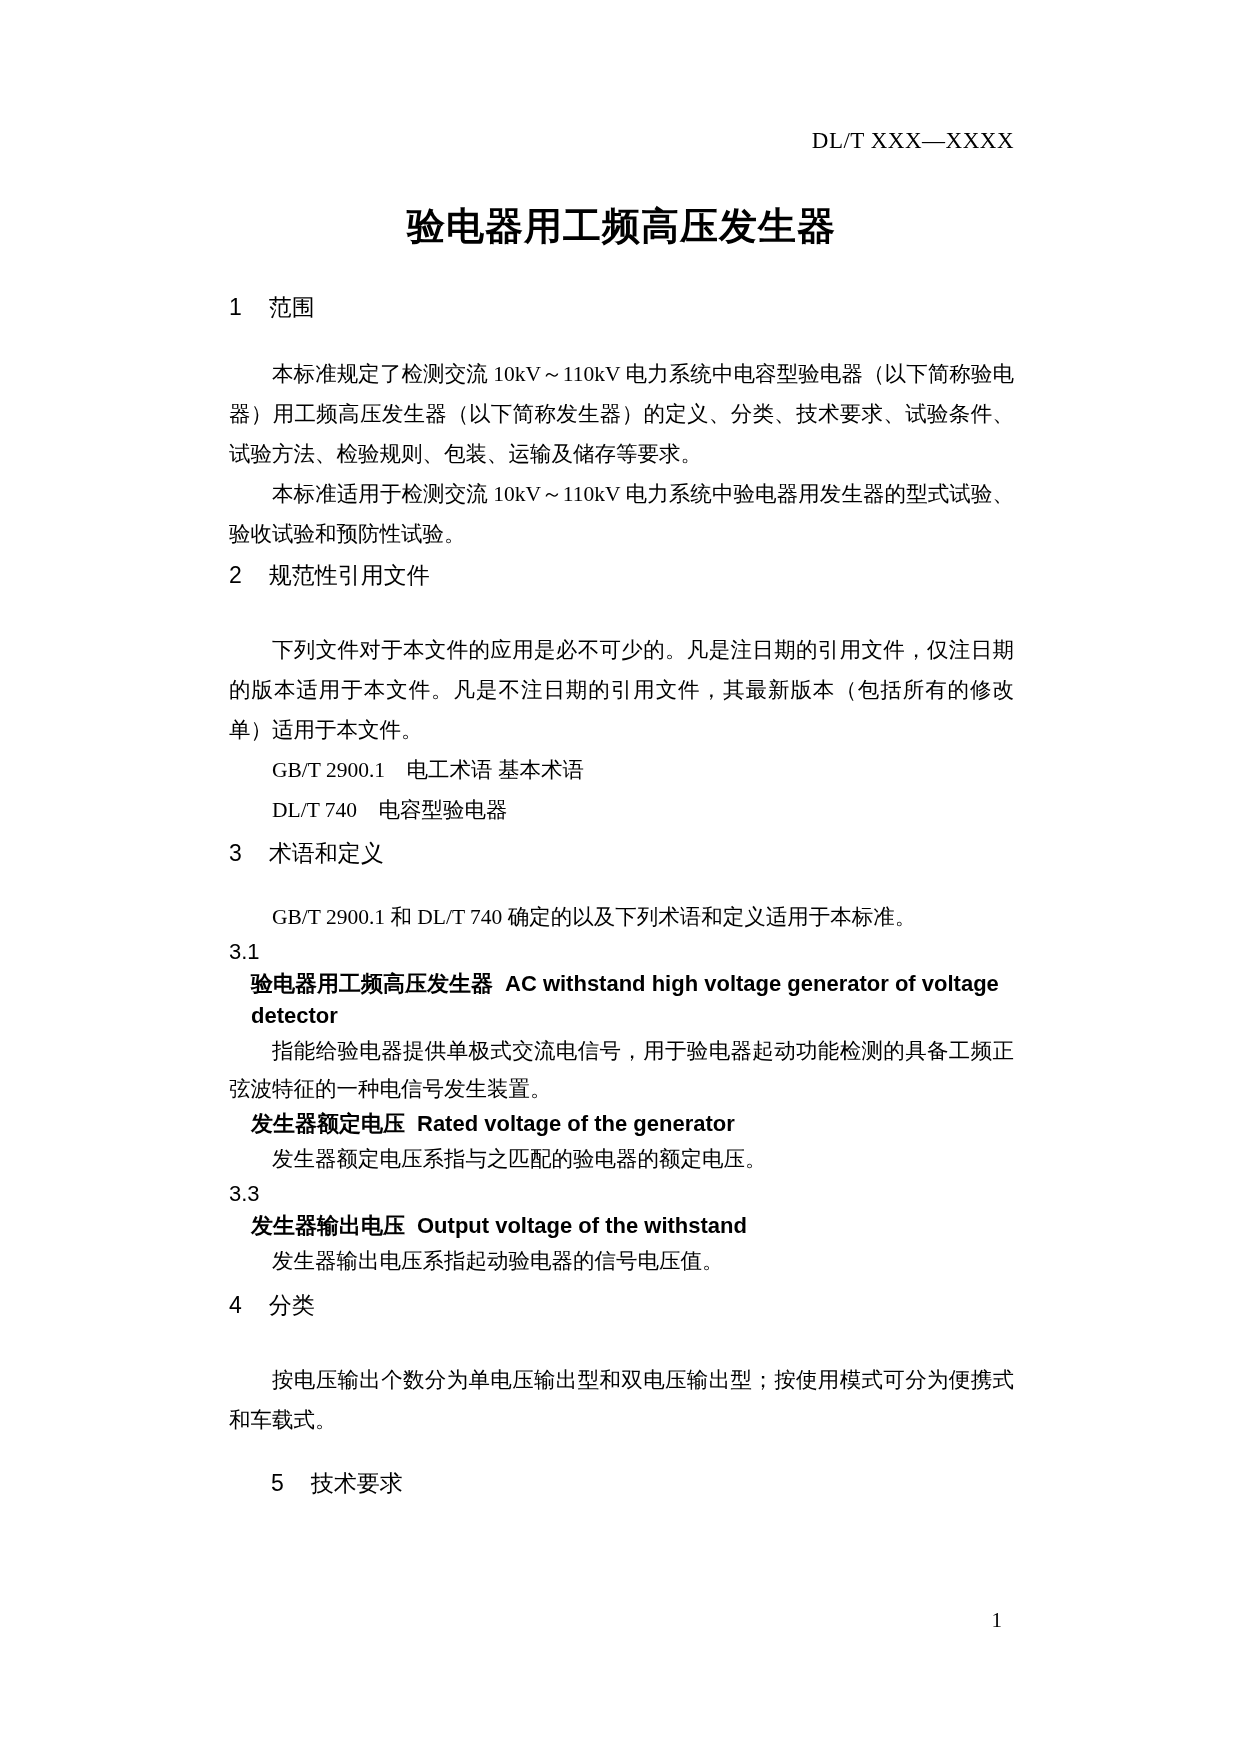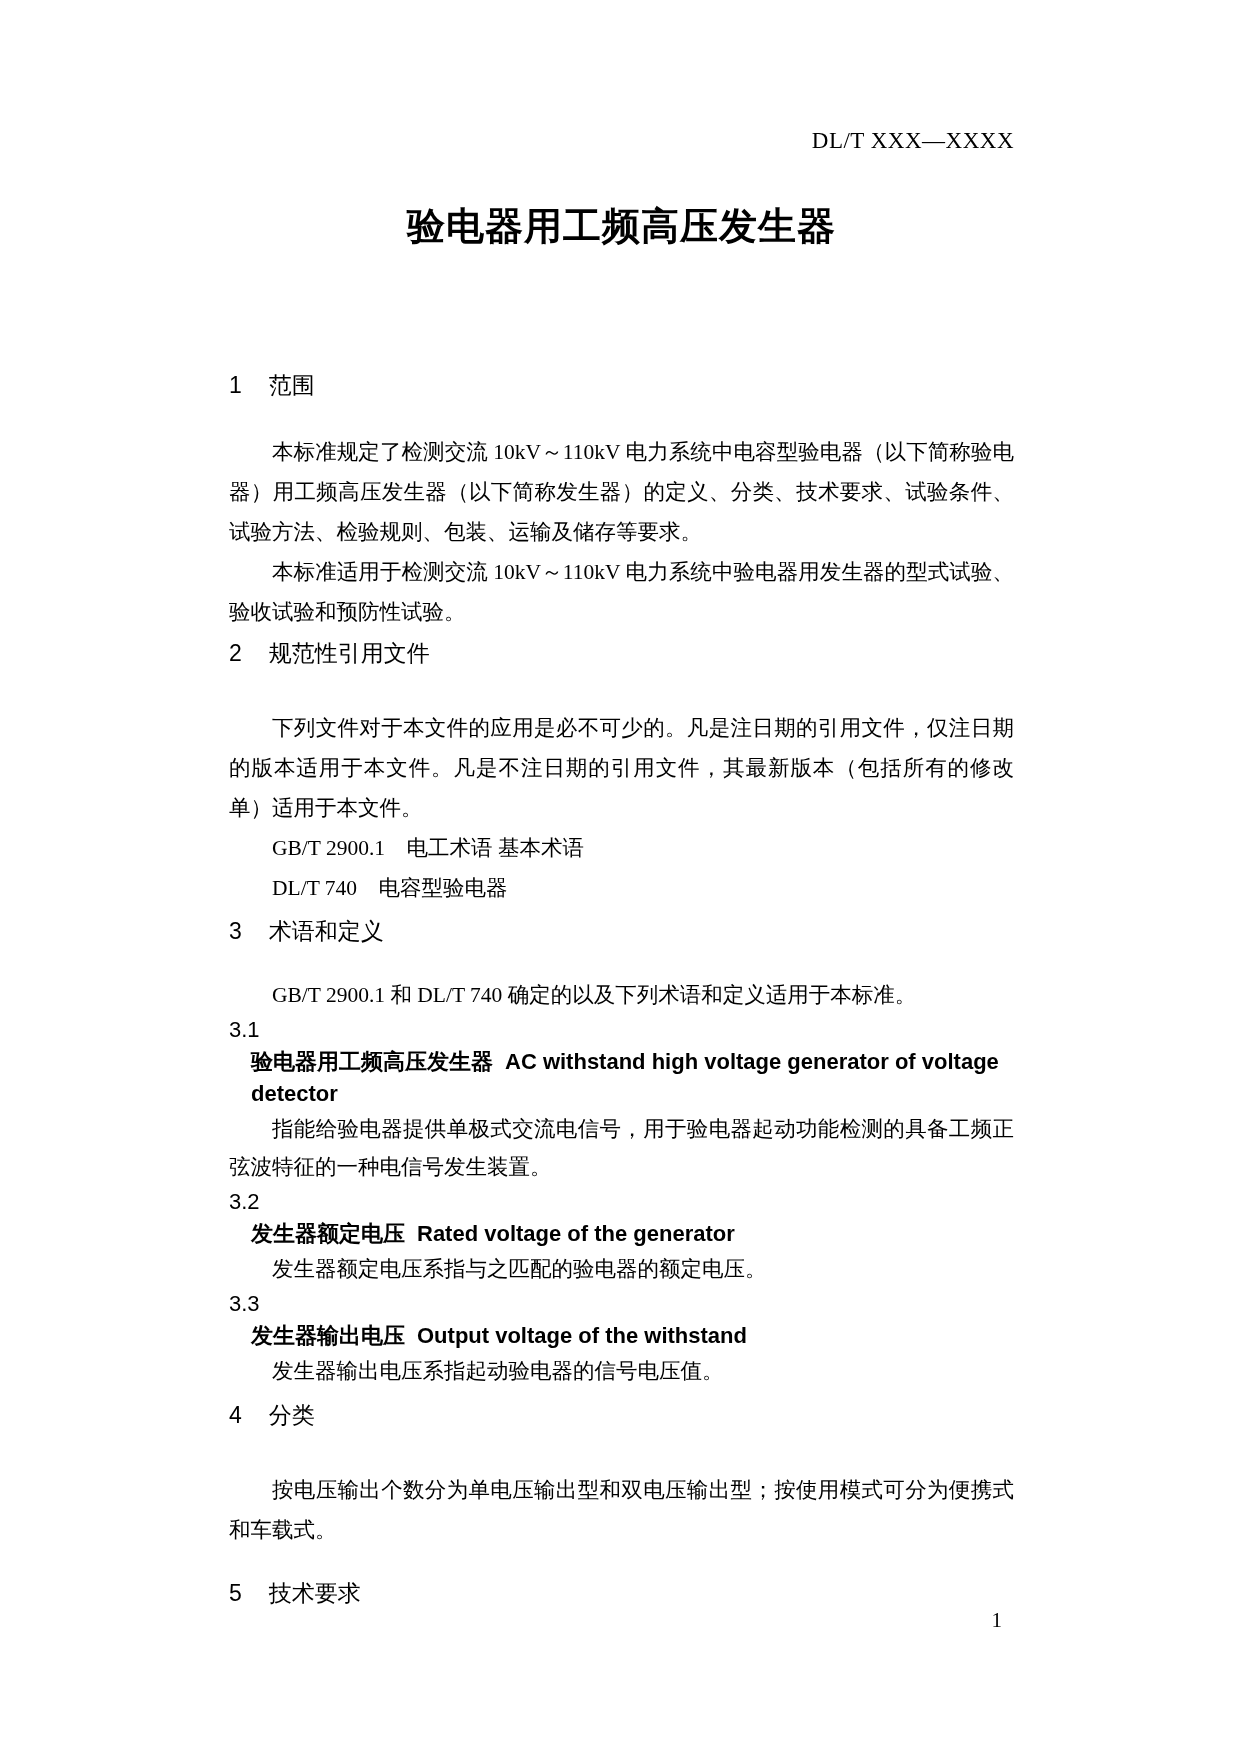--- a/index.html
+++ b/index.html
@@ -34,25 +34,25 @@
     line-height: 52px;
     letter-spacing: 1px;
   }
   .sec-heading {
     font-family: "Liberation Sans", "DejaVu Sans", sans-serif;
     font-weight: normal;
     font-size: 23px;
     line-height: 30px;
   }
   .sec-heading .h-num { display: inline-block; margin-right: 27px; }
-  .h-sec1 { margin-top: 118px; }
+  .h-sec1 { margin-top: 40px; }
   .h-sec2 { margin-top: 6px; }
   .h-sec3 { margin-top: 8px; }
   .h-sec4 { margin-top: 10px; }
-  .h-sec5 { margin-top: 28px; }
+  .h-sec5 { margin-top: 28px; margin-left: 42px; }
   .h-sub51 { margin-top: 42px; }
   .h-sub51 .h-num { margin-right: 22px; }
   .body-para {
     font-size: 21.5px;
     line-height: 40px;
     text-align: justify;
     text-indent: 2em;
   }
   .mt-para { margin-top: 32px; }
   .mt-para2 { margin-top: 40px; }
@@ -126,21 +126,20 @@
 
     <div class="term-block">
       <div class="term-no">3.1</div>
       <div class="term-line">
         <span class="term-cn">验电器用工频高压发生器</span><span class="term-en">AC withstand high voltage generator of voltage detector</span>
       </div>
       <p class="term-def">指能给验电器提供单极式交流电信号，用于验电器起动功能检测的具备工频正弦波特征的一种电信号发生装置。</p>
     </div>
 
     <div class="term-block">
-      <div class="term-no">3.2</div>
       <div class="term-line">
         <span class="term-cn">发生器额定电压</span><span class="term-en">Rated voltage of the generator</span>
       </div>
       <p class="term-def">发生器额定电压系指与之匹配的验电器的额定电压。</p>
     </div>
 
     <div class="term-block">
       <div class="term-no">3.3</div>
       <div class="term-line">
         <span class="term-cn">发生器输出电压</span><span class="term-en">Output voltage of the withstand</span>

